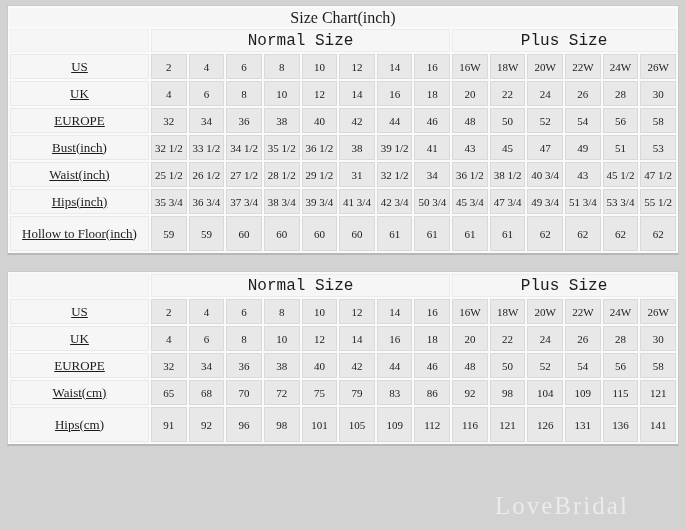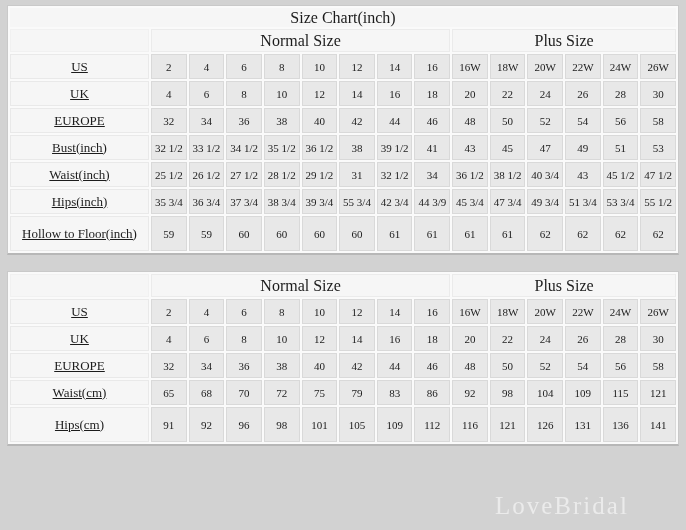--- a/index.html
+++ b/index.html
@@ -43,20 +43,21 @@
   .title-cell {
     background: #f6f6f6;
     font-size: 16px;
     height: 19px;
   }
   .group-cell {
     background: #f6f6f6;
     font-size: 16px;
     height: 21px;
     border: 1px solid #ebebeb;
+    font-family: Liberation Mono, monospace;
   }
   .corner-cell {
     background: #f6f6f6;
     border: 1px solid #f1f1f1;
   }
   .label-cell {
     background: #f6f6f6;
     font-size: 13px;
     height: 23px;
     border: 1px solid #e9e9e9;
@@ -197,23 +198,23 @@
             <td class="data-cell">45 1/2</td>
             <td class="data-cell">47 1/2</td>
           </tr>
           <tr>
             <td class="label-cell">Hips(inch)</td>
             <td class="data-cell">35 3/4</td>
             <td class="data-cell">36 3/4</td>
             <td class="data-cell">37 3/4</td>
             <td class="data-cell">38 3/4</td>
             <td class="data-cell">39 3/4</td>
-            <td class="data-cell">55 3/4</td>
+            <td class="data-cell">41 3/4</td>
             <td class="data-cell">42 3/4</td>
-            <td class="data-cell">44 3/9</td>
+            <td class="data-cell">50 3/4</td>
             <td class="data-cell">45 3/4</td>
             <td class="data-cell">47 3/4</td>
             <td class="data-cell">49 3/4</td>
             <td class="data-cell">51 3/4</td>
             <td class="data-cell">53 3/4</td>
             <td class="data-cell">55 1/2</td>
           </tr>
           <tr>
             <td class="label-cell">Hollow to Floor(inch)</td>
             <td class="data-cell">59</td>

